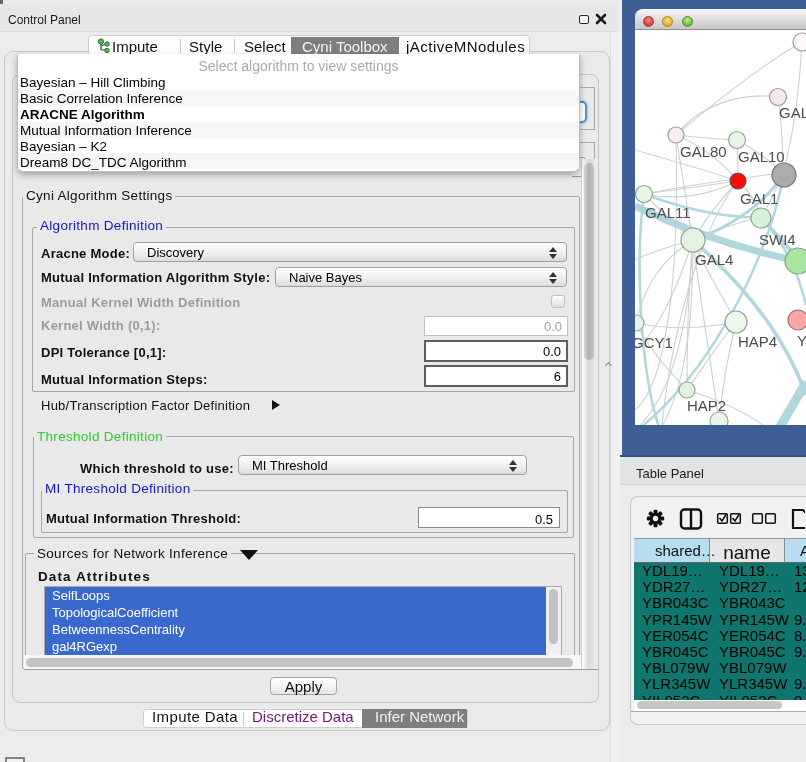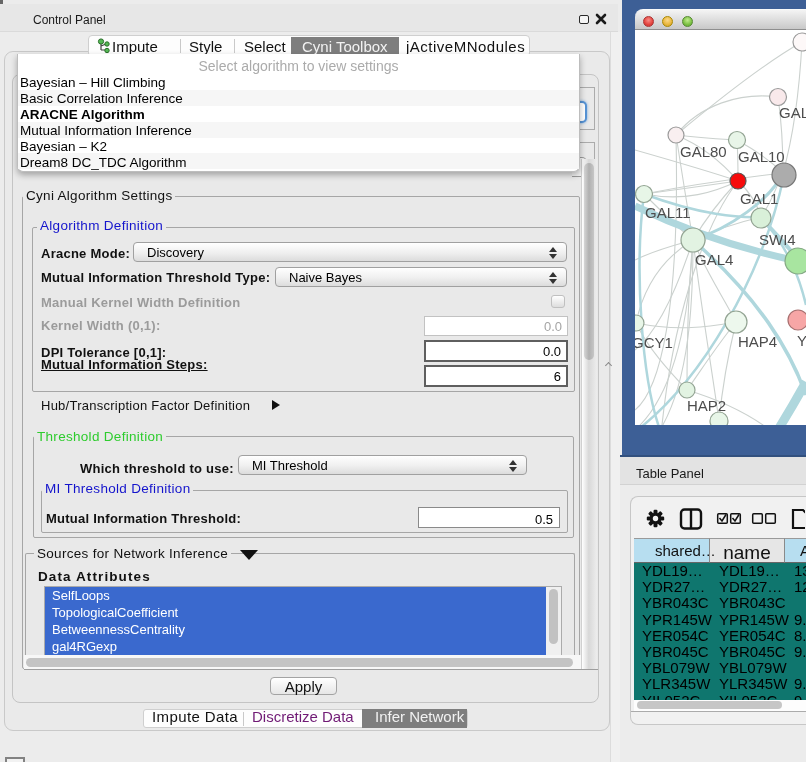--- a/index.html
+++ b/index.html
@@ -16,21 +16,21 @@
 .combo::after { content:""; position:absolute; right:9px; top:11px; width:0; height:0; border-left:4px solid transparent; border-right:4px solid transparent; border-top:5px solid #333; }
 </style>
 </head>
 <body>
 
 <div class="abs" style="left:0;top:0;width:623px;height:762px;background:#ECECEC;"></div>
 <div class="abs" style="left:610px;top:32px;width:13px;height:730px;background:#F0F0F0;border-left:1px solid #DCDCDC;"></div>
 <div class="abs" style="left:0;top:0;width:3px;height:4px;background:#666;"></div>
 
 <div class="abs" style="left:0;top:4px;width:618px;height:28px;background:#E7E7E7;border-bottom:1px solid #DADADA;"></div>
-<div class="abs" style="left:8px;top:13px;font-size:12px;color:#1A1A1A;margin-left:25px;">Control Panel</div>
+<div class="abs" style="left:8px;top:13px;font-size:12px;color:#1A1A1A;">Control Panel</div>
 
 <div class="abs" style="left:579px;top:15px;width:10px;height:8.5px;border:1.4px solid #2A2A2A;border-radius:2px;background:#F5F5F5;"></div>
 
 <svg class="abs" style="left:595px;top:13px;" width="12" height="12" viewBox="0 0 12 12">
  <path d="M2 2 L10 10 M10 2 L2 10" stroke="#1A1A1A" stroke-width="2.6" stroke-linecap="round"></path>
 </svg>
 
 <div class="abs" style="left:4px;top:51px;width:606px;height:680px;background:#EAEAEA;border:1px solid #C9C9C9;border-radius:9px;"></div>
 <div class="abs" style="left:12px;top:74px;width:587px;height:629px;background:#E9E9E9;border:1px solid #C4C4C4;border-radius:8px;"></div>
 
@@ -58,31 +58,31 @@
 <div class="abs" style="left:22px;top:196px;width:558px;height:473px;border:1px solid #A6A6A6;border-radius:2px;"></div>
 <div class="grouplab" style="left:23px;top:188px;color:#111;">Cyni Algorithm Settings</div>
 
 <div class="abs" style="left:32px;top:227px;width:543px;height:165px;border:1px solid #A6A6A6;border-radius:2px;"></div>
 <div class="grouplab" style="left:37px;top:218px;color:#1414CC;">Algorithm Definition</div>
 
 <div class="blab" style="left:41px;top:246px;">Aracne Mode:</div>
 <div class="combo abs" style="left:133px;top:242px;width:434px;height:20px;">
     <span>Discovery</span>
   </div>
-<div class="blab" style="left:41px;top:270px;">Mutual Information Threshold Type:</div>
+<div class="blab" style="left:41px;top:270px;">Mutual Information Algorithm Style:</div>
 <div class="combo abs" style="left:275px;top:267px;width:292px;height:20px;">
     <span>Naive Bayes</span>
   </div>
 <div class="blab" style="left:41px;top:295px;color:#9B9B9B;">Manual Kernel Width Definition</div>
 <div class="abs" style="left:551px;top:295px;width:14px;height:13px;background:linear-gradient(#FFF,#DDD);border:1px solid #C0C0C0;border-radius:3px;"></div>
 <div class="blab" style="left:41px;top:318px;color:#9B9B9B;">Kernel Width (0,1):</div>
 <div class="field" style="left:424px;top:316px;width:144px;height:20px;border:1px solid #C2C2C2;color:#A5A5A5;padding:2px 5px 0 0;">0.0</div>
 <div class="blab" style="left:41px;top:345px;">DPI Tolerance [0,1]:</div>
 <div class="field" style="left:424px;top:340px;width:144px;height:22px;border:2px solid #5F5F5F;color:#000;padding:2px 5px 0 0;">0.0</div>
-<div class="blab" style="left:41px;top:357px;text-decoration:underline;">Mutual Information Steps:</div>
+<div class="blab" style="left:41px;top:372px;">Mutual Information Steps:</div>
 <div class="field" style="left:424px;top:365px;width:144px;height:22px;border:2px solid #5F5F5F;color:#000;padding:2px 5px 0 0;">6</div>
 
 <div class="abs" style="left:41px;top:398px;font-size:13px;letter-spacing:0.25px;color:#111;">Hub/Transcription Factor Definition</div>
 <div class="abs" style="left:272px;top:400px;width:0;height:0;border-left:8px solid #111;border-top:5.5px solid transparent;border-bottom:5.5px solid transparent;"></div>
 
 <div class="abs" style="left:33px;top:436px;width:541px;height:102px;border:1px solid #A6A6A6;border-radius:2px;"></div>
 <div class="grouplab" style="left:34px;top:429px;color:#2ECC2E;">Threshold Definition</div>
 <div class="blab" style="left:80px;top:461px;">Which threshold to use:</div>
 <div class="combo abs" style="left:238px;top:455px;width:289px;height:20px;">
     <span>MI Threshold</span>

